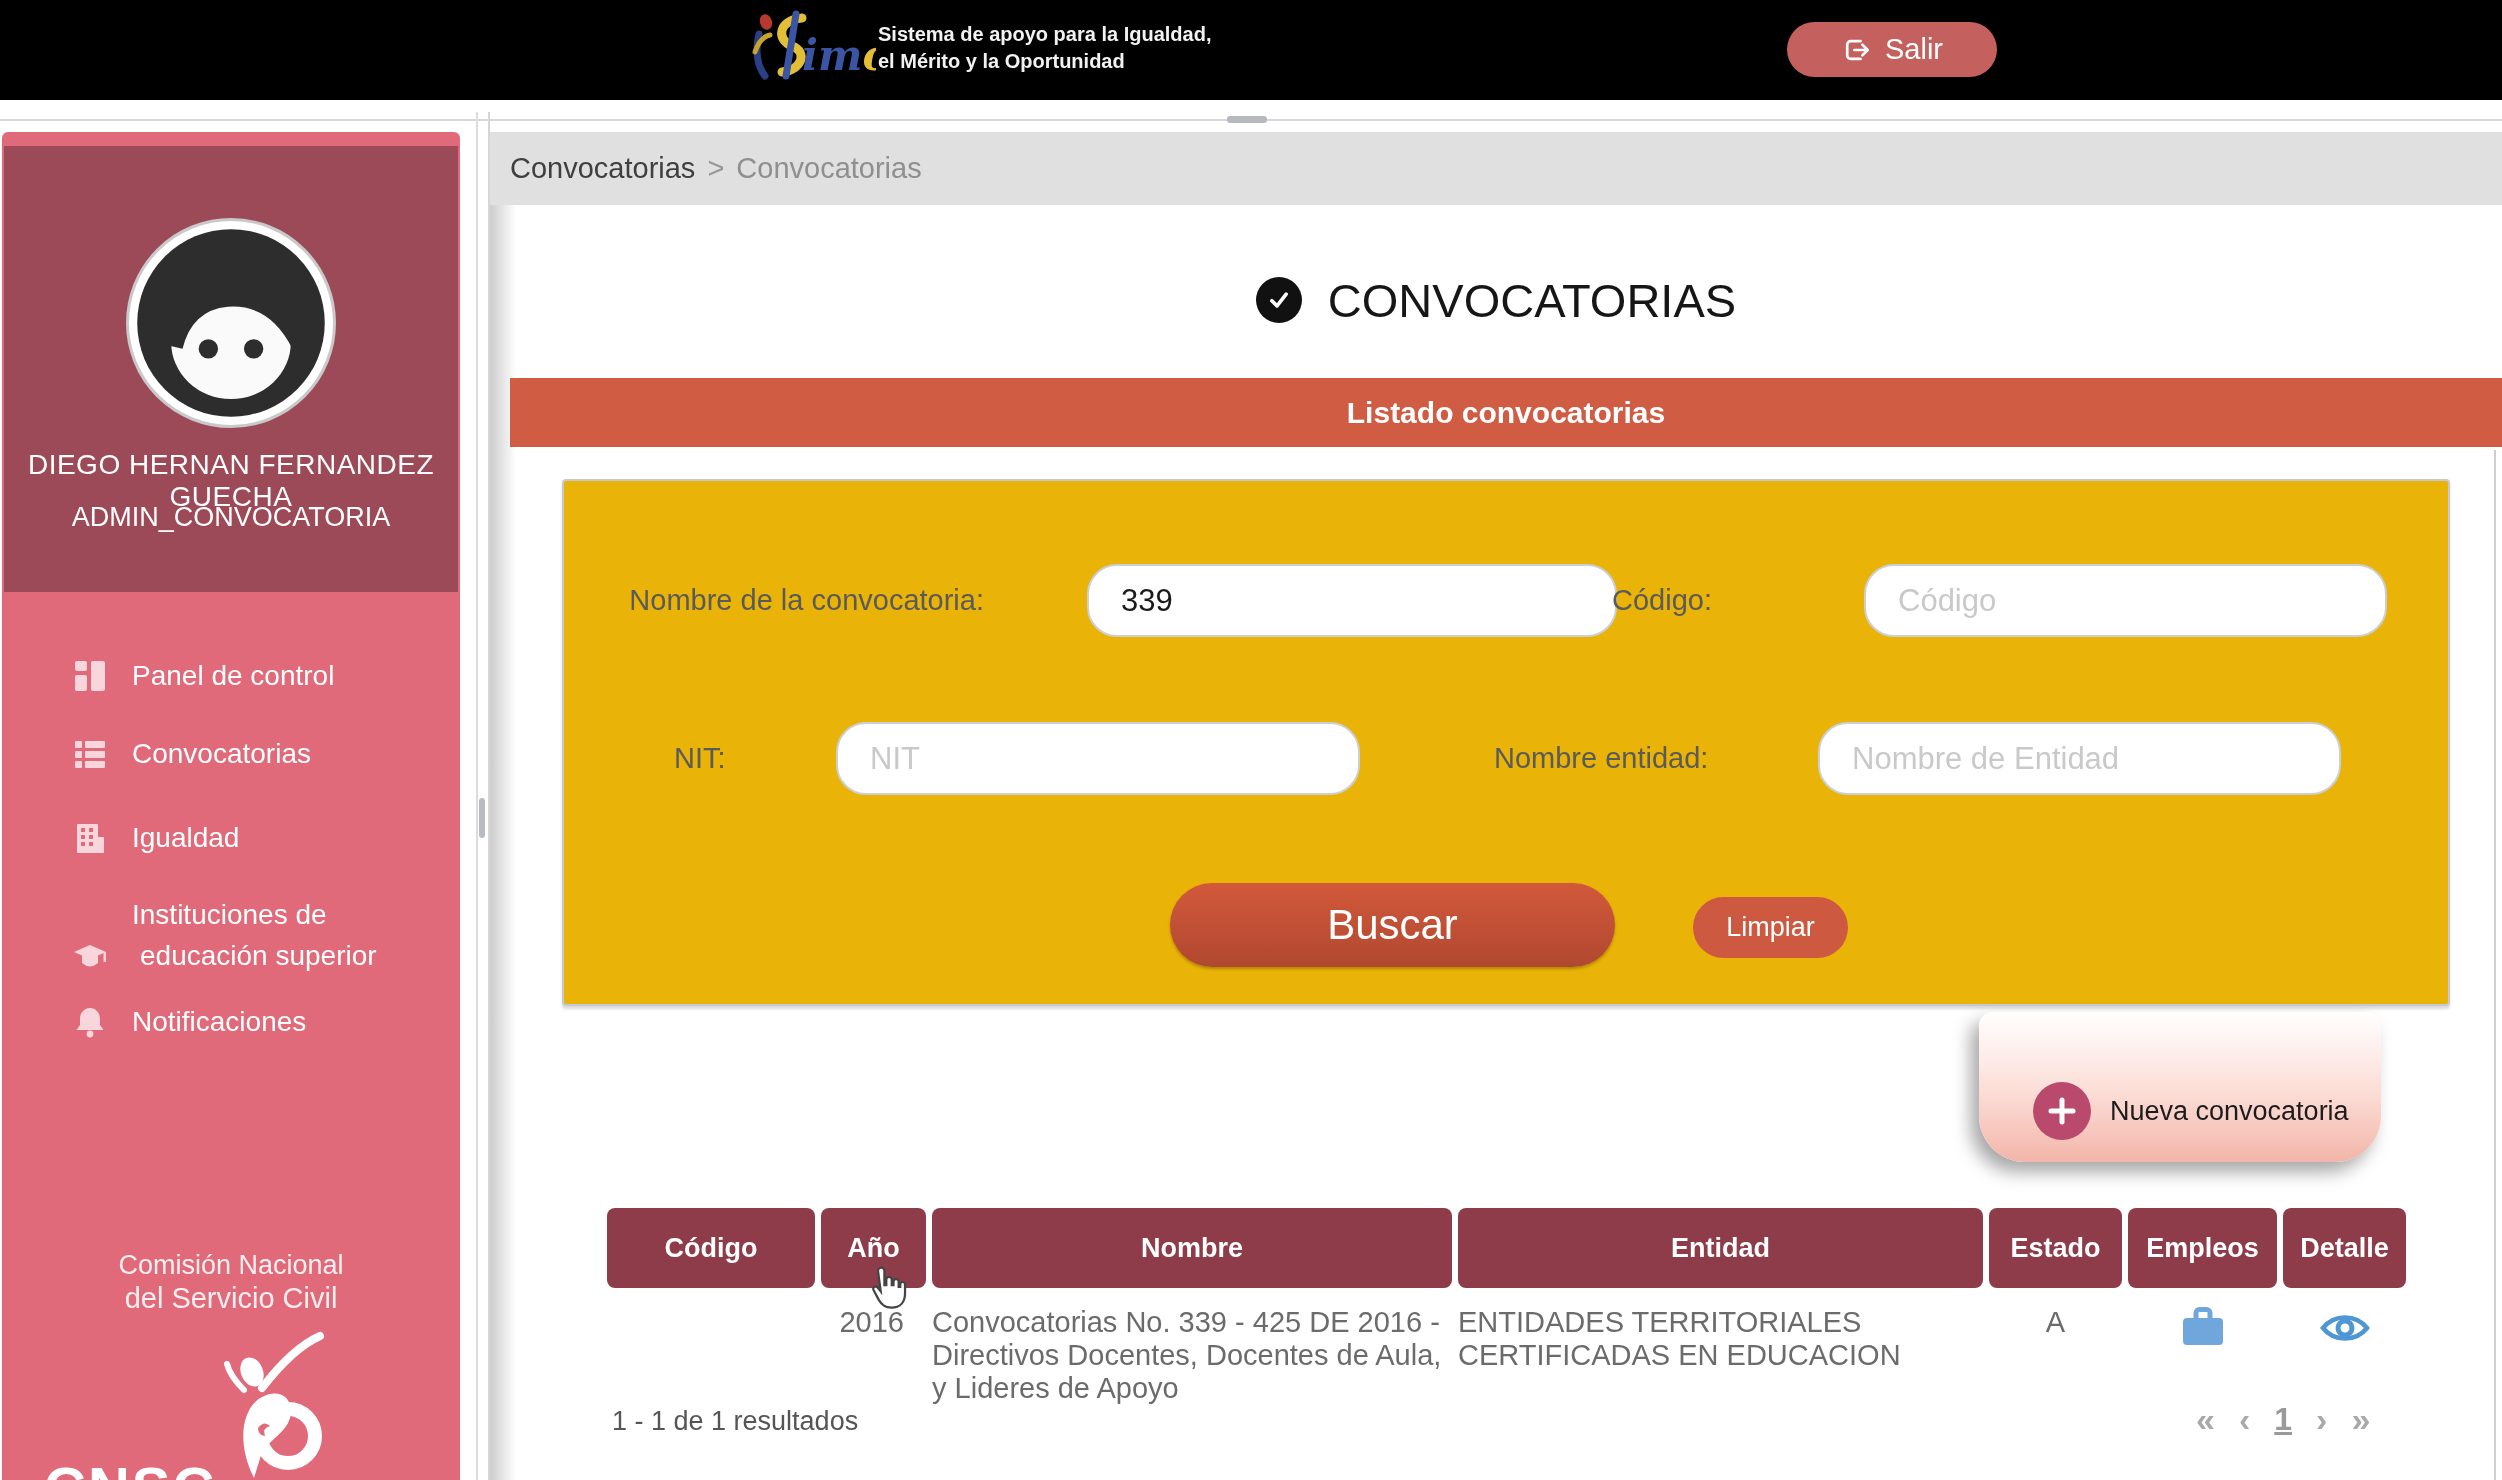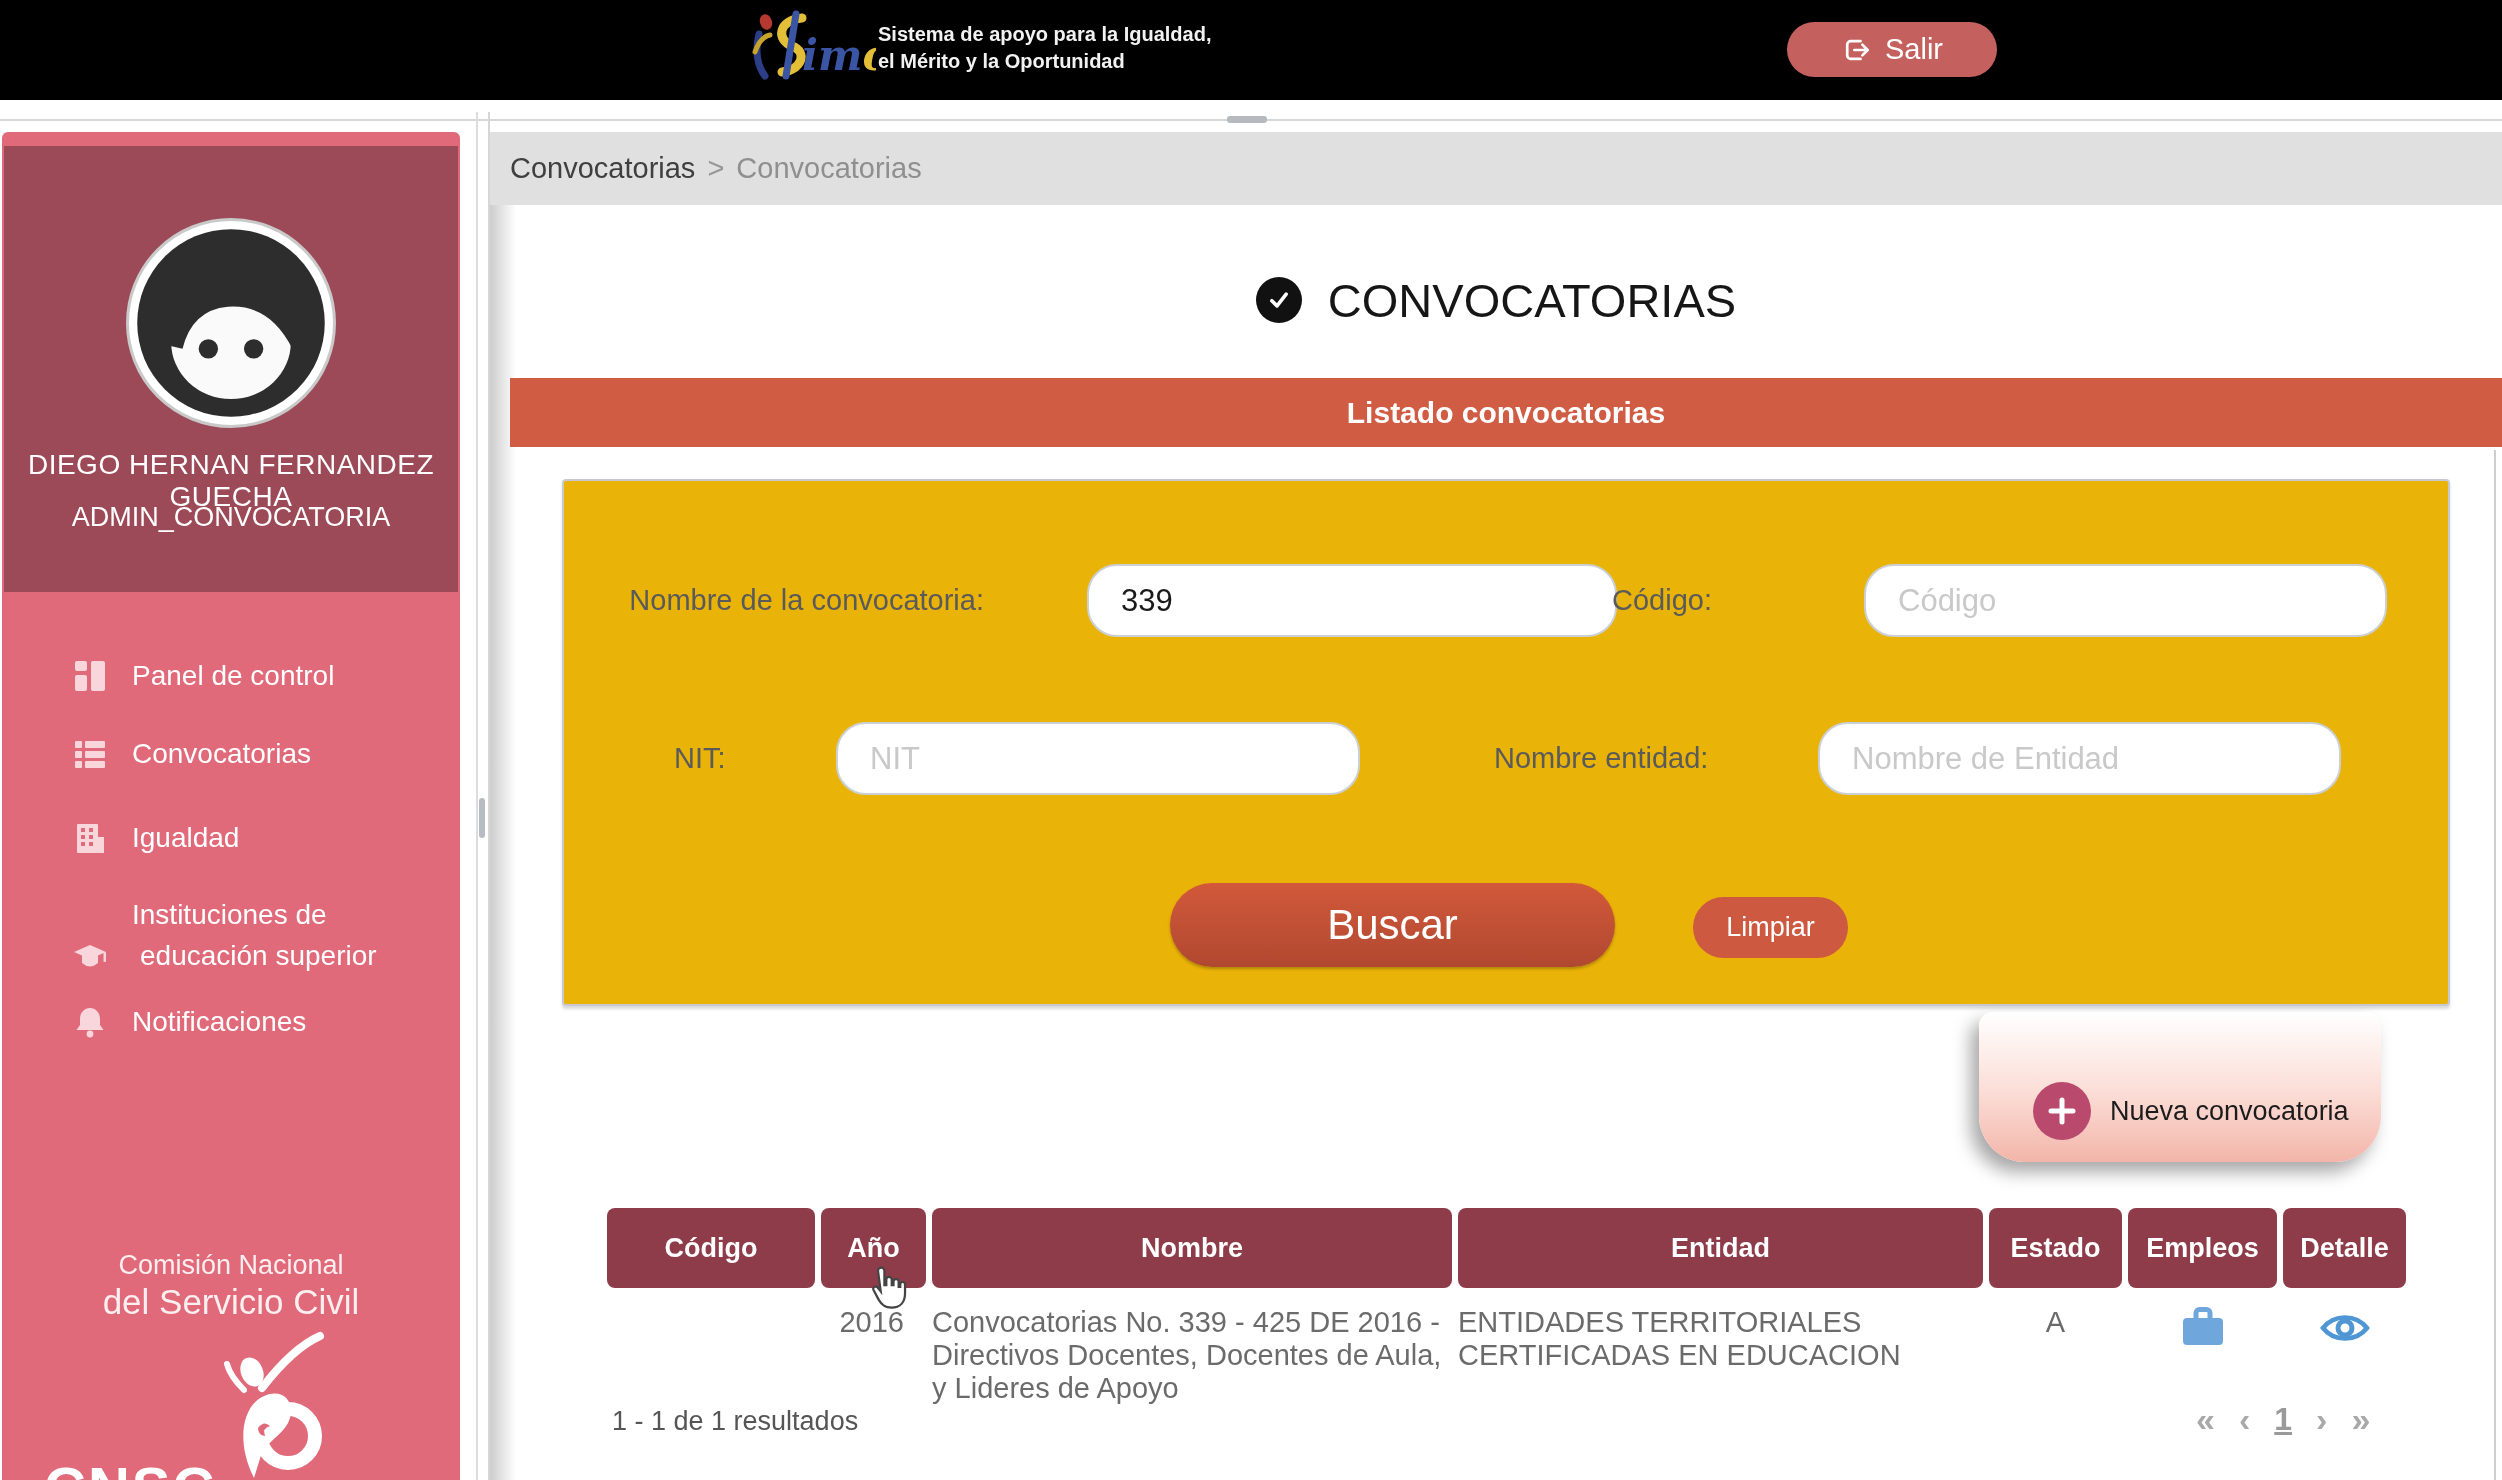--- a/index.html
+++ b/index.html
@@ -30,21 +30,21 @@
   #side-dark{position:absolute;left:2px;top:14px;width:454px;height:446px;background:#9c4a57}
   #avatar{position:absolute;left:122px;top:72px;width:210px;height:210px;border-radius:50%;
           background:#fff;border:3px solid #c9c9c9;box-sizing:border-box}
   #avatar svg{position:absolute;left:5px;top:5px}
   .side-name{position:absolute;left:0;top:303px;width:454px;text-align:center;color:#fff;font-size:28px;letter-spacing:.5px}
   .side-role{position:absolute;left:0;top:356px;width:454px;text-align:center;color:#fff;font-size:27px}
   .menu-item{position:absolute;left:0;width:458px;display:flex;align-items:center;color:#fff;font-size:28px;cursor:pointer}
   .menu-item .mi{width:36px;height:36px;margin-left:70px;margin-right:24px;flex:0 0 36px}
   .menu-two{line-height:41px}
   #org1{position:absolute;left:0;top:1118px;width:458px;text-align:center;color:#fdeef0;font-size:27px}
-  #org2{position:absolute;left:0;top:1150px;width:458px;text-align:center;color:#fdeef0;font-size:35px}
+  #org2{position:absolute;left:0;top:1150px;width:458px;text-align:center;color:#fdeef0;font-size:29px}
   #cnsc-fig{position:absolute;left:200px;top:1188px}
   #cnsc-acronym{position:absolute;left:42px;top:1322px;color:#fff;font-size:58px;font-weight:bold;letter-spacing:2px}
 
   
   #vline1{left:476px;top:112px;width:2px;height:1368px;background:#dcdcde}
   #vline2{left:488px;top:112px;width:2px;height:1368px;background:#d6d6d8}
   #side-scroll-thumb{left:479px;top:798px;width:6px;height:40px;background:#b7bcc2;border-radius:3px}
   #content-shadow{left:490px;top:205px;width:26px;height:1275px;
      background:linear-gradient(90deg,rgba(110,110,110,.35),rgba(255,255,255,0))}
   #right-line{left:2494px;top:450px;width:2px;height:1030px;background:#cfcfcf}

